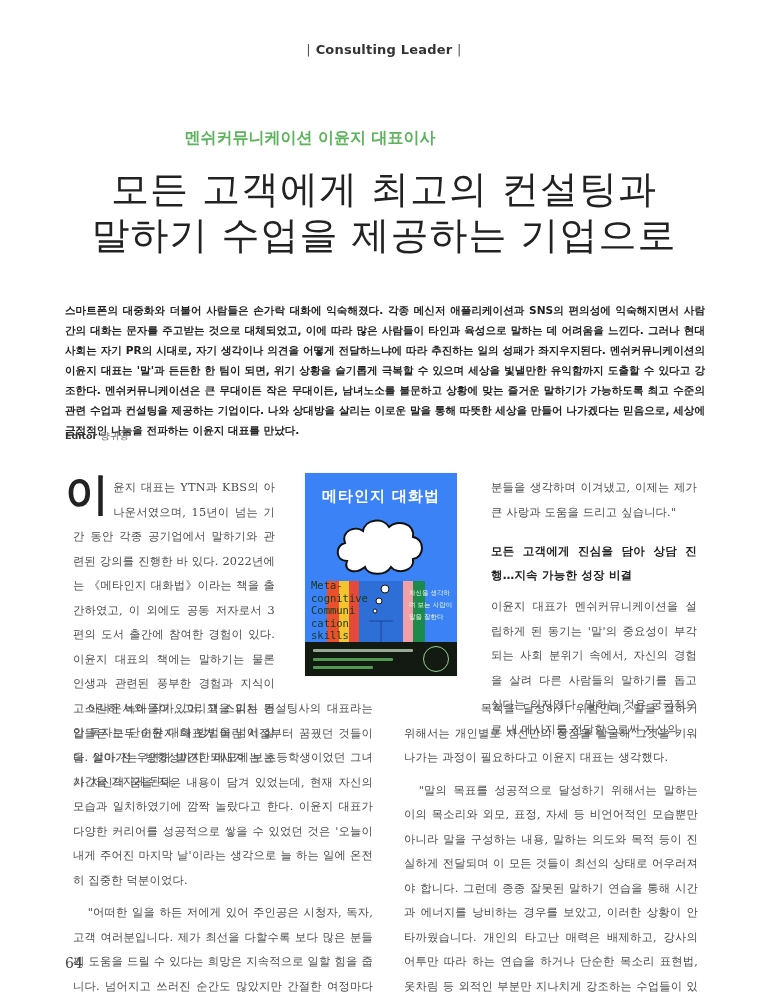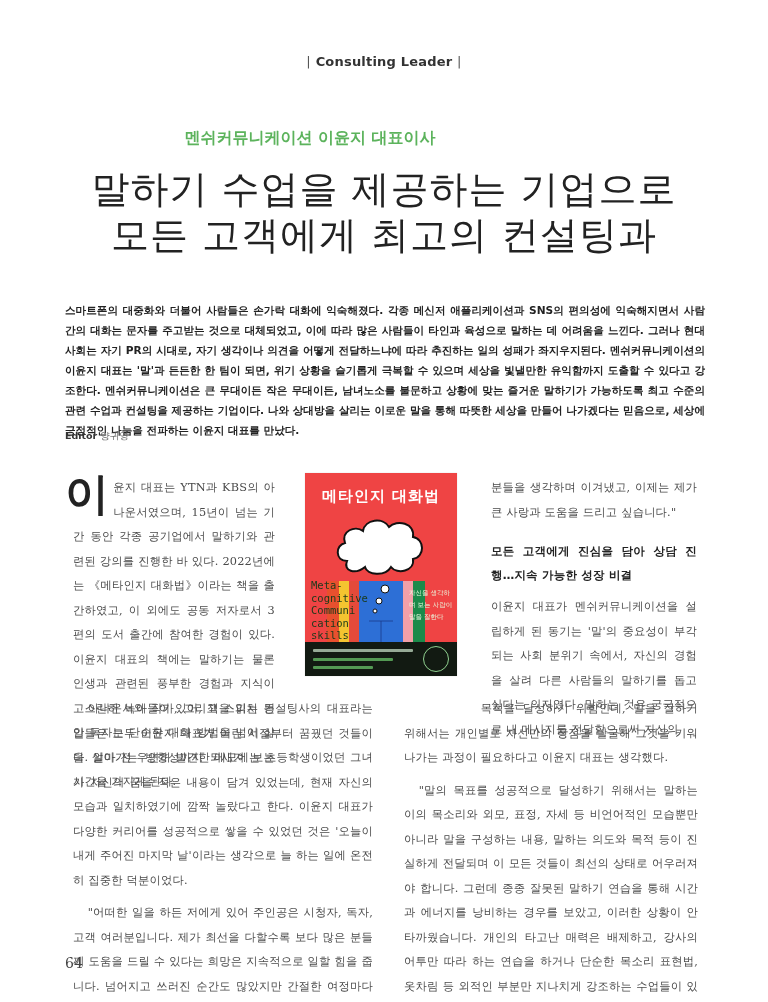--- a/index.html
+++ b/index.html
@@ -1,18 +1,18 @@
 <!DOCTYPE html>
 <html><head>
 <meta charset="utf-8">
 <style>
   html, body { margin: 0; padding: 0; background: #ffffff; }
   body { width: 768px; height: 1002px; position: relative; overflow: hidden;
          font-family: "DejaVu Serif", "Liberation Serif", serif; color: #3a3a3a; }
-  .section-header { position: absolute; top: 54px; left: 0; width: 768px; text-align: center;
+  .section-header { position: absolute; top: 42px; left: 0; width: 768px; text-align: center;
          font-family: "DejaVu Sans", "Liberation Sans", sans-serif; font-size: 13px; font-weight: bold; color: #333; letter-spacing: 0.2px; }
   .section-header .bar { font-weight: normal; color: #555; }
   .subtitle { position: absolute; top: 128px; left: 0; width: 620px; text-align: center;
          font-family: "DejaVu Sans", "Liberation Sans", sans-serif; font-size: 16px; font-weight: bold; color: #5cb35c; }
   .headline { position: absolute; top: 166px; left: 0; width: 768px; text-align: center;
          font-family: "DejaVu Sans", "Liberation Sans", sans-serif; font-size: 38px; line-height: 46px; color: #222; letter-spacing: 1px; }
   .lead { position: absolute; top: 300px; left: 65px; width: 640px;
          font-family: "DejaVu Sans", "Liberation Sans", sans-serif; font-size: 10.6px; line-height: 20px; color: #222; font-weight: bold; text-align: justify; }
   .editor { position: absolute; top: 430px; left: 65px; font-family: "DejaVu Sans", "Liberation Sans", sans-serif; font-size: 9.5px; color: #333; }
   .editor b { font-weight: bold; }
@@ -22,21 +22,21 @@
   .col p.indent { text-indent: 1.3em; }
   .col-left-top { top: 468px; left: 65px; width: 218px; }
   .dropcap { float: left; font-family: "DejaVu Sans", "Liberation Sans", sans-serif; font-size: 44px; line-height: 40px; font-weight: bold; color: #222; margin: 6px 4px 0 0; }
   .col-left-bottom { top: 689px; left: 65px; width: 316px; }
   .col-right-top { top: 468px; left: 483px; width: 222px; }
   .subhead { font-family: "DejaVu Sans", "Liberation Sans", sans-serif; font-weight: bold; font-size: 11.5px; color: #222; line-height: 24px; margin-top: 14px !important; }
   .col-right-bottom { top: 689px; left: 396px; width: 310px; }
   .page-number { position: absolute; top: 955px; left: 65px; font-size: 14px; color: #444; font-family: "DejaVu Serif", "Liberation Serif", serif; }
 
   
-  .book { position: absolute; top: 473px; left: 305px; width: 152px; height: 203px; background: #ef4444; overflow: hidden; box-shadow: 0 0 1px rgba(0,0,0,0.2); }
+  .book { position: absolute; top: 473px; left: 305px; width: 152px; height: 203px; background: #3b82f6; overflow: hidden; box-shadow: 0 0 1px rgba(0,0,0,0.2); }
   .book-title { position: absolute; top: 14px; left: 0; width: 152px; text-align: center; color: #ffffff; font-family: "DejaVu Sans", "Liberation Sans", sans-serif; font-size: 15px; font-weight: bold; letter-spacing: 1px; }
   .cloud { position: absolute; top: 42px; left: 28px; width: 92px; height: 62px; }
   .rainbow { position: absolute; top: 108px; left: 22px; width: 108px; height: 70px; }
   .book-en { position: absolute; top: 106px; left: 6px; width: 60px; font-family: "DejaVu Sans Mono", "Liberation Mono", monospace; font-size: 10.5px; line-height: 12.5px; color: #1a3a1a; font-weight: normal; }
   .book-ko-side { position: absolute; top: 114px; left: 104px; width: 44px; font-family: "DejaVu Sans", "Liberation Sans", sans-serif; font-size: 6.5px; line-height: 12px; color: #eafbe0; text-align: left; }
   .book-band { position: absolute; bottom: 0; left: 0; width: 152px; height: 34px; background: #121a12; }
   .band-line { position: absolute; left: 8px; height: 3px; background: #cfe8cf; opacity: 0.7; border-radius: 1px; }
   .band-badge { position: absolute; right: 8px; top: 4px; width: 24px; height: 24px; border: 1px solid #8fd08f; border-radius: 50%; }
 </style>
 </head>
@@ -44,22 +44,22 @@
 
 <div class="section-header">
   <span class="bar">|</span>
   <span>Consulting Leader</span>
   <span class="bar">|</span>
 </div>
 
 <div class="subtitle">멘쉬커뮤니케이션 이윤지 대표이사</div>
 
 <div class="headline">
+  <div>모든 고객에게 최고의 컨설팅과</div>
   <div>말하기 수업을 제공하는 기업으로</div>
-  <div>모든 고객에게 최고의 컨설팅과</div>
 </div>
 
 <div class="lead">스마트폰의 대중화와 더불어 사람들은 손가락 대화에 익숙해졌다. 각종 메신저 애플리케이션과 SNS의 편의성에 익숙해지면서 사람 간의 대화는 문자를 주고받는 것으로 대체되었고, 이에 따라 많은 사람들이 타인과 육성으로 말하는 데 어려움을 느낀다. 그러나 현대사회는 자기 PR의 시대로, 자기 생각이나 의견을 어떻게 전달하느냐에 따라 추진하는 일의 성패가 좌지우지된다. 멘쉬커뮤니케이션의 이윤지 대표는 '말'과 든든한 한 팀이 되면, 위기 상황을 슬기롭게 극복할 수 있으며 세상을 빛낼만한 유익함까지 도출할 수 있다고 강조한다. 멘쉬커뮤니케이션은 큰 무대이든 작은 무대이든, 남녀노소를 불문하고 상황에 맞는 즐거운 말하기가 가능하도록 최고 수준의 관련 수업과 컨설팅을 제공하는 기업이다. 나와 상대방을 살리는 이로운 말을 통해 따뜻한 세상을 만들어 나가겠다는 믿음으로, 세상에 긍정적인 나눔을 전파하는 이윤지 대표를 만났다.</div>
 
 <div class="editor">
   <b>Editor</b>
   <span class="name">양귀영</span>
 </div>
 
 <div class="col col-left-top">

